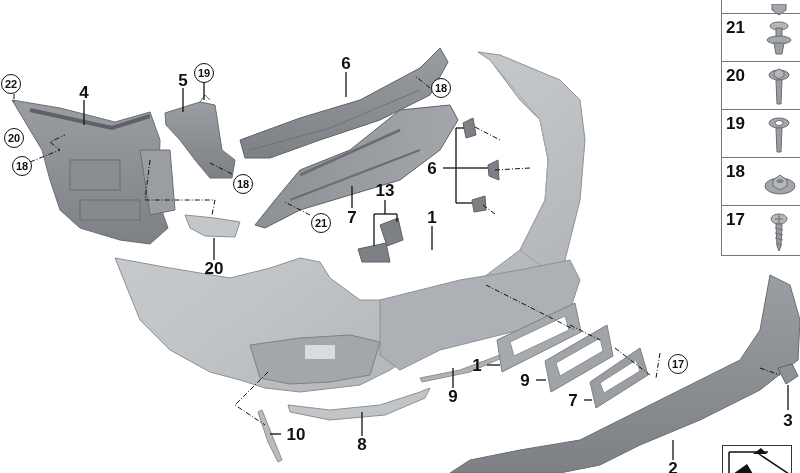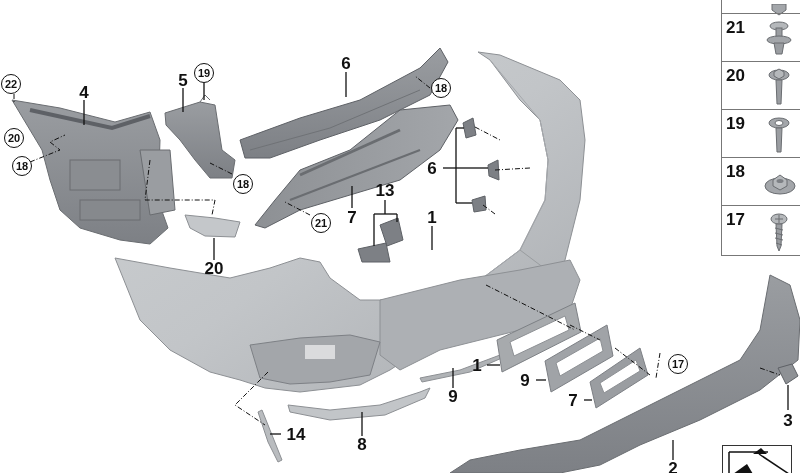--- a/index.html
+++ b/index.html
@@ -151,21 +151,21 @@
   
   <span class="lbl" style="left:432px;top:217px">1</span>
   <span class="lbl" style="left:673px;top:468px">2</span>
   <span class="lbl" style="left:788px;top:420px">3</span>
   <span class="lbl" style="left:84px;top:92px">4</span>
   <span class="lbl" style="left:183px;top:80px">5</span>
   <span class="lbl" style="left:346px;top:63px">6</span>
   <span class="lbl" style="left:352px;top:217px">7</span>
   <span class="lbl" style="left:362px;top:444px">8</span>
   <span class="lbl" style="left:453px;top:396px">9</span>
-  <span class="lbl" style="left:296px;top:434px">14</span>
+  <span class="lbl" style="left:296px;top:434px">10</span>
   <span class="lbl" style="left:214px;top:268px">20</span>
   <span class="lbl" style="left:432px;top:168px">6</span>
   <span class="lbl" style="left:385px;top:190px">13</span>
   <span class="lbl" style="left:477px;top:365px">1</span>
   <span class="lbl" style="left:525px;top:380px">9</span>
   <span class="lbl" style="left:573px;top:400px">7</span>
 
   
   <span class="circ" style="left:11px;top:84px">22</span>
   <span class="circ" style="left:14px;top:138px">20</span>

